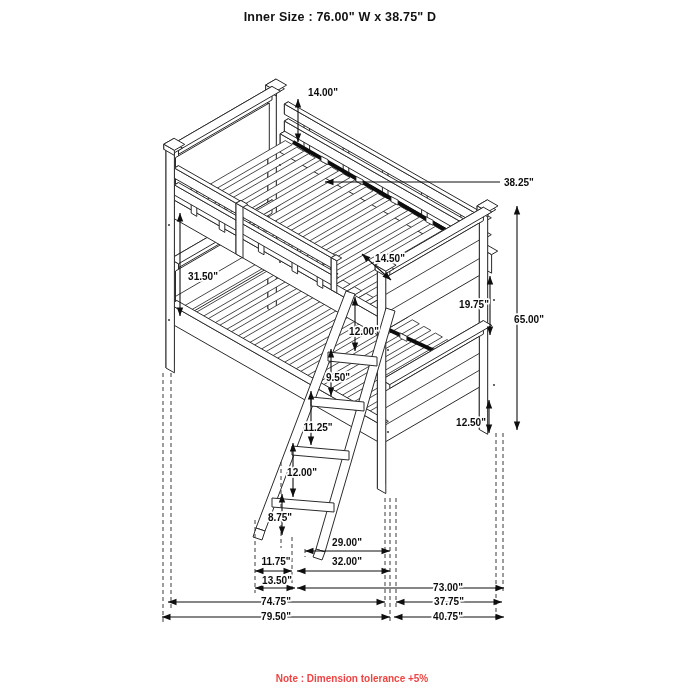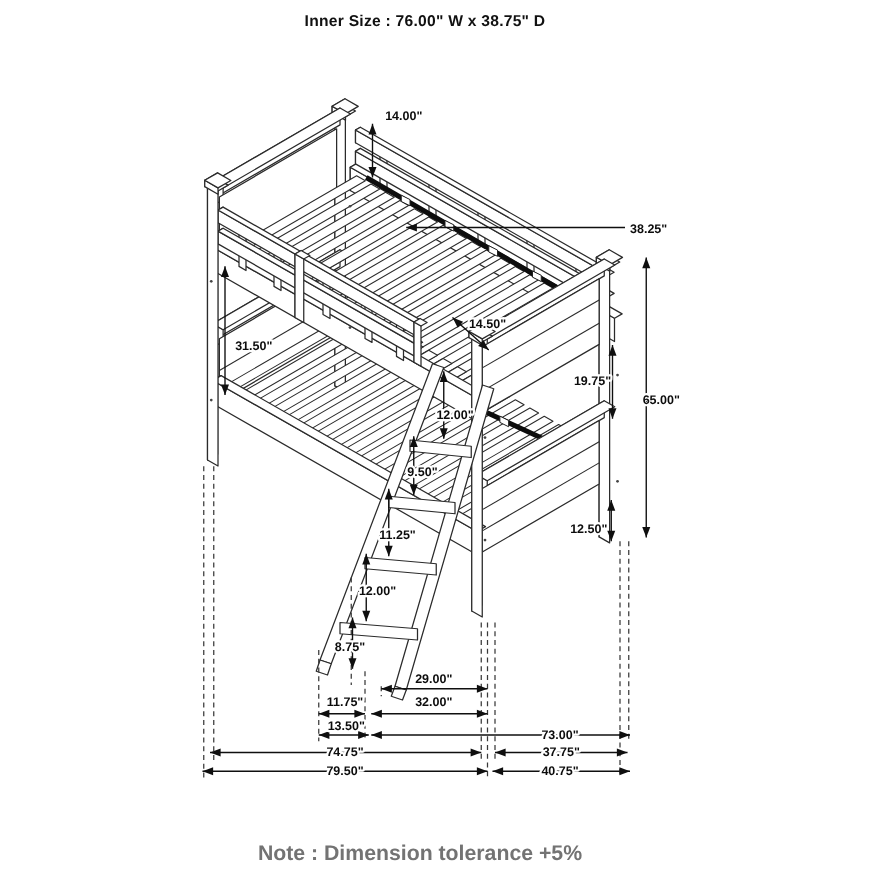--- a/index.html
+++ b/index.html
@@ -1,21 +1,21 @@
 <!DOCTYPE html>
 <html><head>
 <meta charset="utf-8">
 <style>
   html,body{margin:0;padding:0;background:#fff;}
   .page{position:relative;width:700px;height:700px;background:#fff;overflow:hidden;
         font-family:"Liberation Sans", sans-serif;}
   .title-text{position:absolute;top:10px;left:0;width:680px;text-align:center;
         font-size:12.5px;font-weight:bold;color:#111;letter-spacing:.2px;}
-  .note-text{position:absolute;top:673px;left:0;width:672px;text-align:center;
-        font-size:17px;font-weight:bold;color:#737373;}
+  .note-text{position:absolute;top:673px;left:16px;width:672px;text-align:center;
+        font-size:10px;font-weight:bold;color:#ef4444;}
   svg{position:absolute;top:0;left:0;}
   .bedline{fill:#ffffff;stroke:#2b2b2b;stroke-width:1;stroke-linejoin:round;}
   .slat{fill:#ffffff;stroke:#2b2b2b;stroke-width:.85;stroke-linejoin:round;}
   .edge{stroke:#2b2b2b;stroke-width:.9;fill:none;}
   .supportbar{stroke:#0d0d0d;stroke-width:4;fill:none;}
   .tab{fill:#fff;stroke:#222;stroke-width:.8;}
   .dimline{stroke:#0f0f0f;stroke-width:1.1;fill:none;}
   .dimhead{fill:#0f0f0f;stroke:none;}
   .extline{stroke:#3a3a3a;stroke-width:1;fill:none;stroke-dasharray:4 3;}
   .dimtext{font-family:"Liberation Sans", sans-serif;font-size:10px;font-weight:bold;

